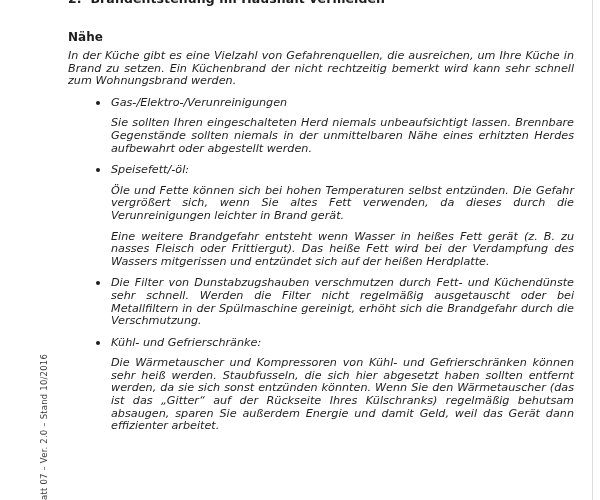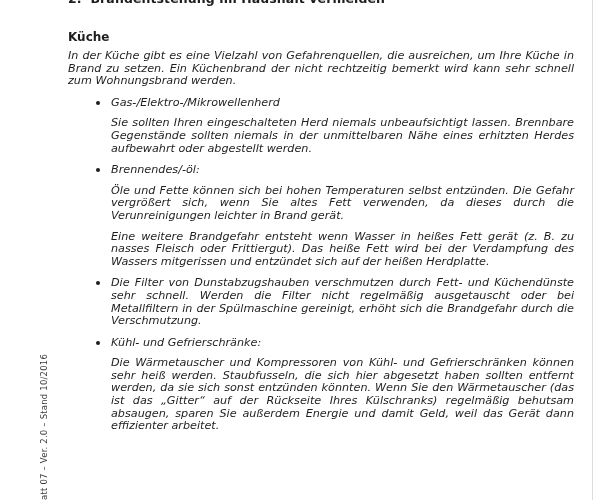--- a/index.html
+++ b/index.html
@@ -42,32 +42,32 @@
 </head>
 <body>
 
 <div class="page">
   <div class="section-heading">
     <span class="num">2.</span>
     <span>Brandentstehung im Haushalt vermeiden</span>
   </div>
 
   <div class="content">
-    <div class="subheading">Küche</div>
+    <div class="subheading">Nähe</div>
     <p class="intro">In der Küche gibt es eine Vielzahl von Gefahrenquellen, die ausreichen, um Ihre Küche in Brand zu setzen. Ein Küchenbrand der nicht rechtzeitig bemerkt wird kann sehr schnell zum Wohnungs­brand werden.</p>
 
     <div class="item">
       <span class="bullet"></span>
-      <p class="label">Gas-/Elektro-/Mikrowellenherd</p>
+      <p class="label">Gas-/Elektro-/Verunreinigungen</p>
       <p class="body">Sie sollten Ihren eingeschalteten Herd niemals unbeaufsichtigt lassen. Brennbare Gegen­stände sollten niemals in der unmittelbaren Nähe eines erhitzten Herdes aufbewahrt oder abgestellt werden.</p>
     </div>
 
     <div class="item">
       <span class="bullet"></span>
-      <p class="label">Brennendes/-öl:</p>
+      <p class="label">Speisefett/-öl:</p>
       <p class="body">Öle und Fette können sich bei hohen Temperaturen selbst entzünden. Die Gefahr vergrö­ßert sich, wenn Sie altes Fett verwenden, da dieses durch die Verunreinigungen leichter in Brand gerät.</p>
       <p class="body">Eine weitere Brandgefahr entsteht wenn Wasser in heißes Fett gerät (z. B. zu nasses Fleisch oder Frittiergut). Das heiße Fett wird bei der Verdampfung des Wassers mitgeris­sen und entzündet sich auf der heißen Herdplatte.</p>
     </div>
 
     <div class="item">
       <span class="bullet"></span>
       <p class="body">Die Filter von Dunstabzugshauben verschmutzen durch Fett- und Küchendünste sehr schnell. Werden die Filter nicht regelmäßig ausgetauscht oder bei Metallfiltern in der Spülmaschine gereinigt, erhöht sich die Brandgefahr durch die Verschmutzung.</p>
     </div>
 
     <div class="item">

